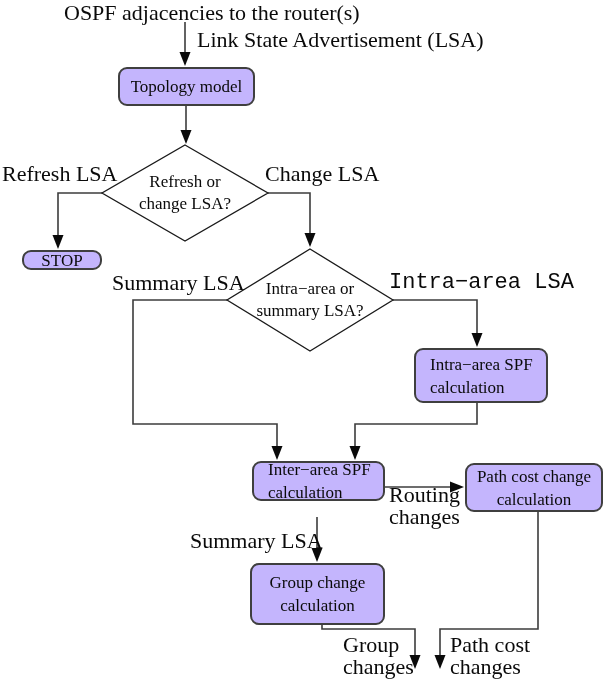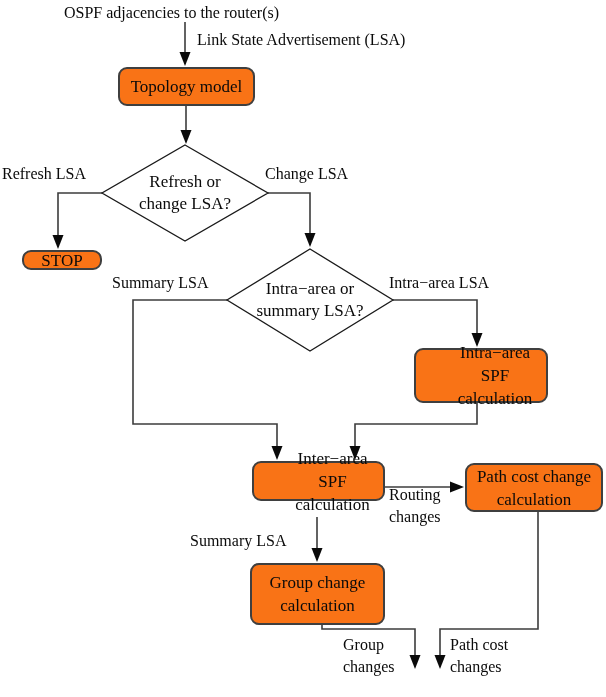--- a/index.html
+++ b/index.html
@@ -32,42 +32,42 @@
     fill: #0a0a0a;
     stroke: none;
   }
   .diamond {
     fill: #ffffff;
     stroke: #1a1a1a;
     stroke-width: 1.3;
   }
   .lbl {
     position: absolute;
-    font-size: 16px;
+    font-size: 22px;
     line-height: 22px;
     white-space: pre-line;
   }
   .node {
     position: absolute;
     box-sizing: border-box;
-    background: #f97316;
+    background: #c4b5fd;
     border: 2px solid #3f3f3f;
     border-radius: 9px;
     display: flex;
     align-items: center;
     justify-content: center;
     font-size: 17px;
     line-height: 23px;
     text-align: center;
     white-space: pre-line;
   }
   .node.left-text {
     justify-content: flex-start;
-    text-align: center;
-    padding-left: 28px;
+    text-align: left;
+    padding-left: 14px;
   }
   .dtext {
     position: absolute;
     font-size: 17px;
     line-height: 22px;
     text-align: center;
     white-space: pre-line;
   }
   .rcs {
     font-size: 20px;
@@ -106,21 +106,21 @@
 
     <polygon class="diamond" points="185,145 268,193 185,241 102,193"></polygon>
     <polygon class="diamond" points="310,249 393,300 310,351 227,300"></polygon>
   </svg>
 
   <div class="lbl" style="left:64px; top:2px;">OSPF adjacencies to the router(s)</div>
   <div class="lbl" style="left:197px; top:29px;">Link State Advertisement (LSA)</div>
   <div class="lbl" style="left:265px; top:163px;">Change LSA</div>
   <div class="lbl" style="left:2px; top:163px;">Refresh LSA</div>
   <div class="lbl" style="left:112px; top:272px;">Summary LSA</div>
-  <div class="lbl" style="left:389px; top:272px;">Intra−area LSA</div>
+  <div class="lbl" style="left:389px; top:272px;font-family:Liberation Mono, monospace;">Intra−area LSA</div>
   <div class="lbl" style="left:389px; top:484px;">Routing
 changes</div>
   <div class="lbl" style="left:190px; top:530px;">Summary LSA</div>
   <div class="lbl" style="left:343px; top:634px;">Group
 changes</div>
   <div class="lbl" style="left:450px; top:634px;">Path cost
 changes</div>
   <div class="lbl rcs" style="left:407px; top:708px;">RCS</div>
 
   <div class="dtext" style="left:110px; top:171px; width:150px;">Refresh or

